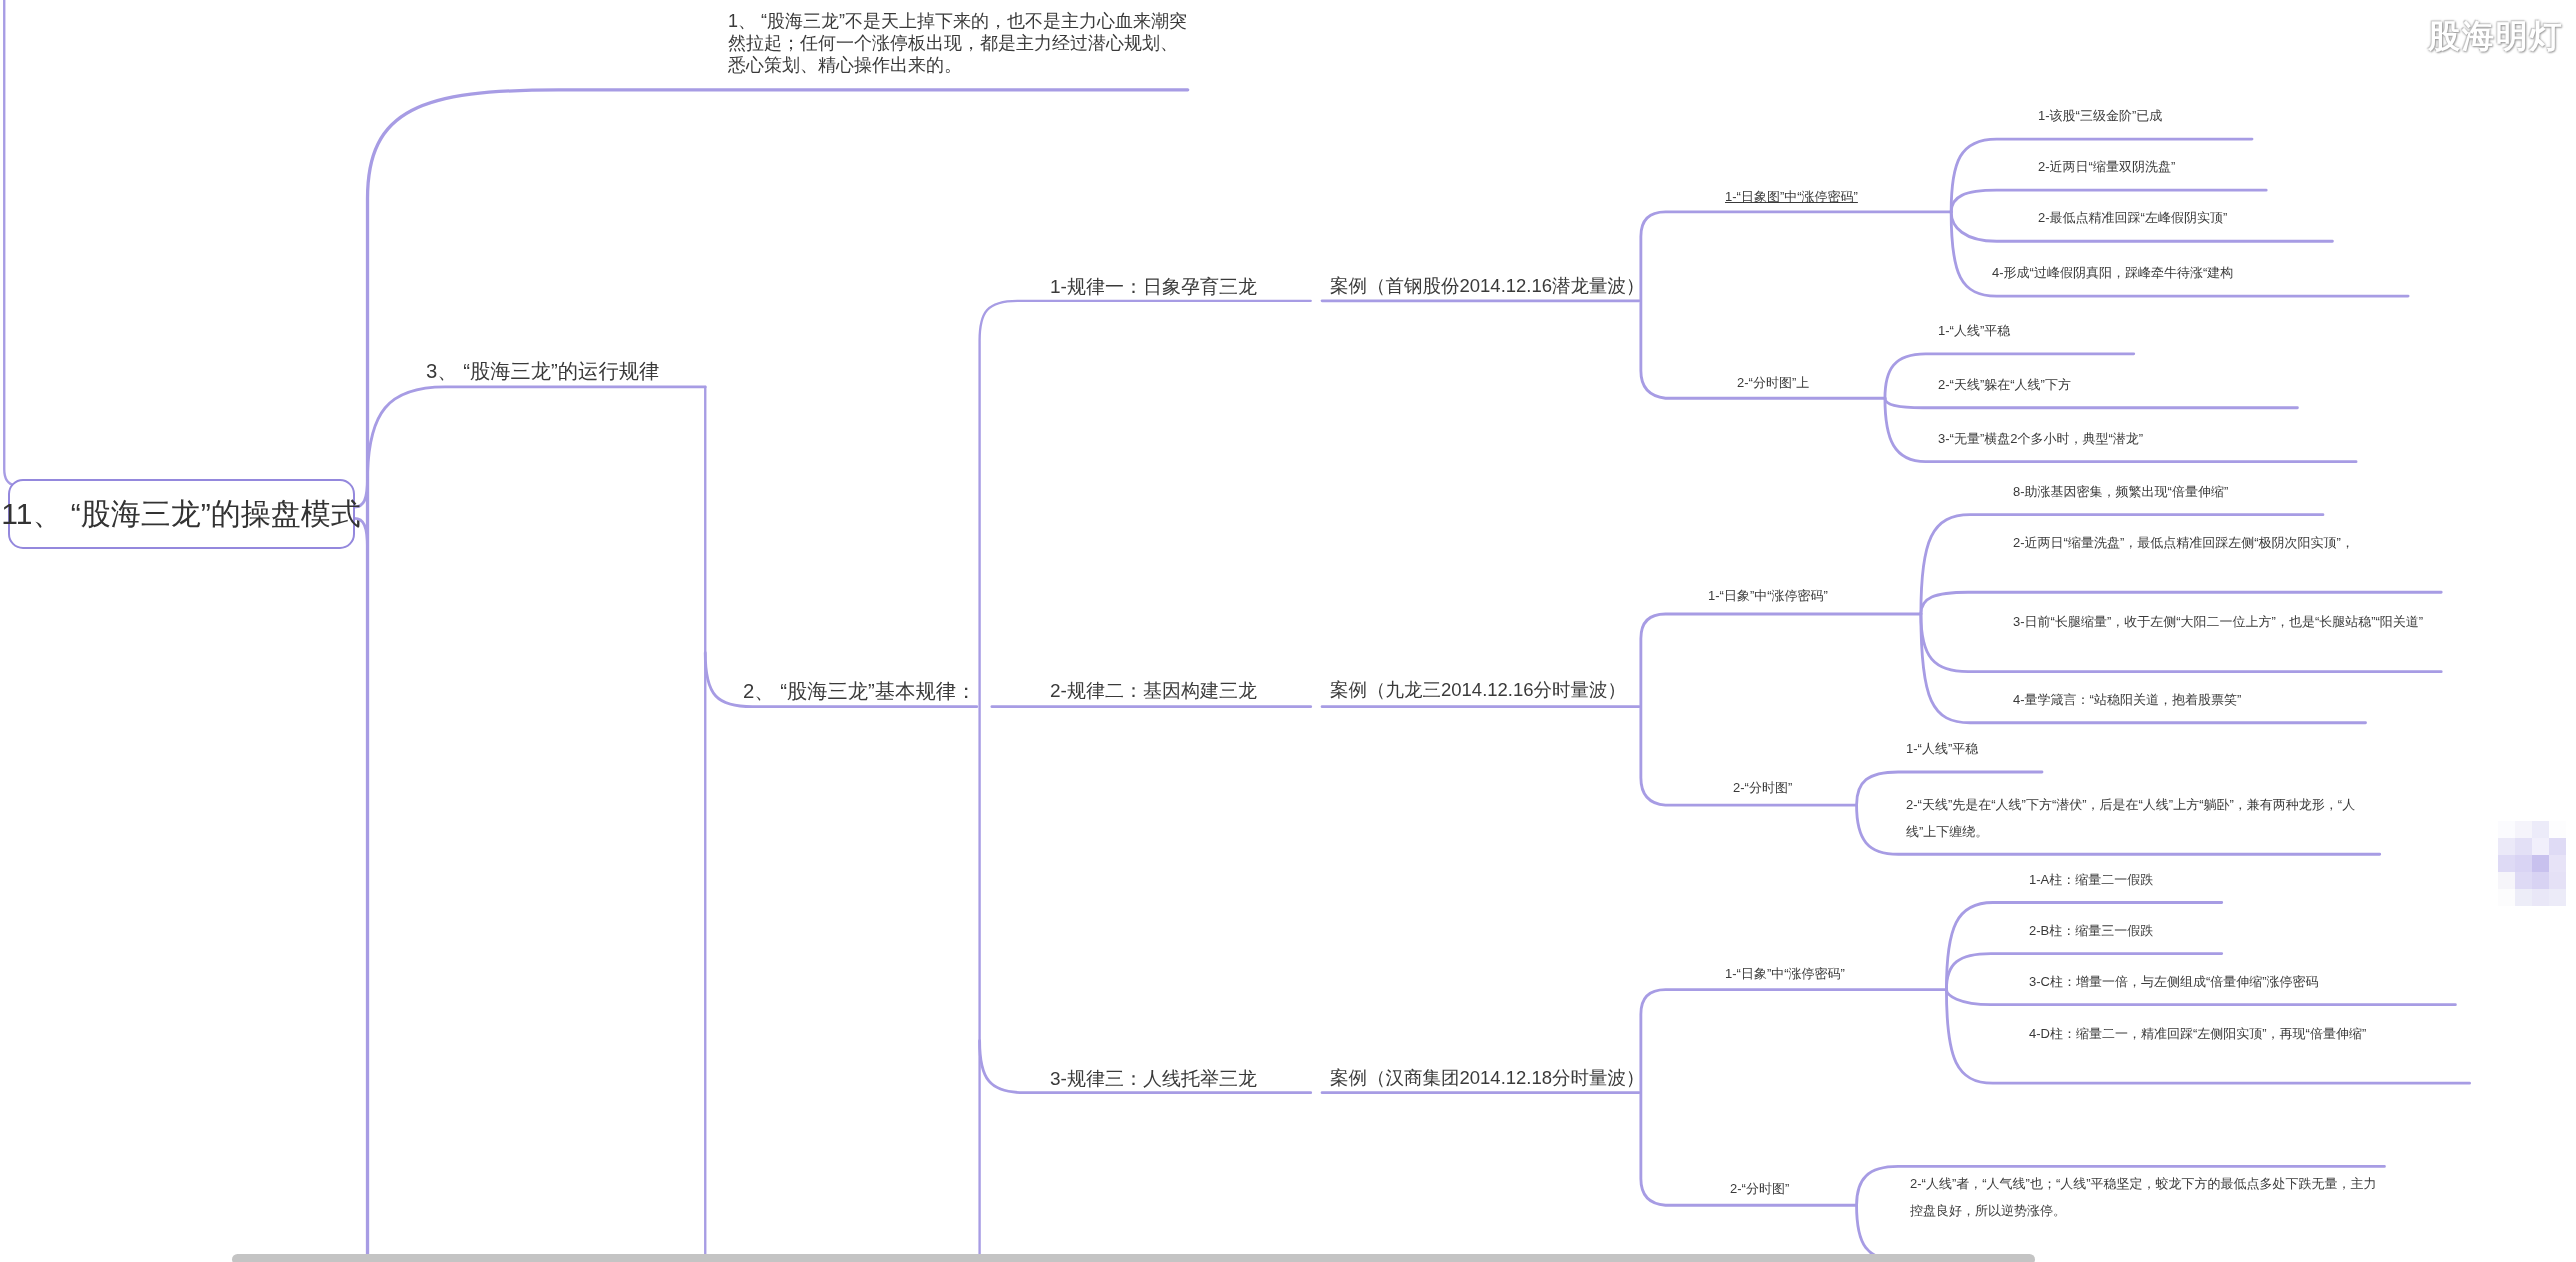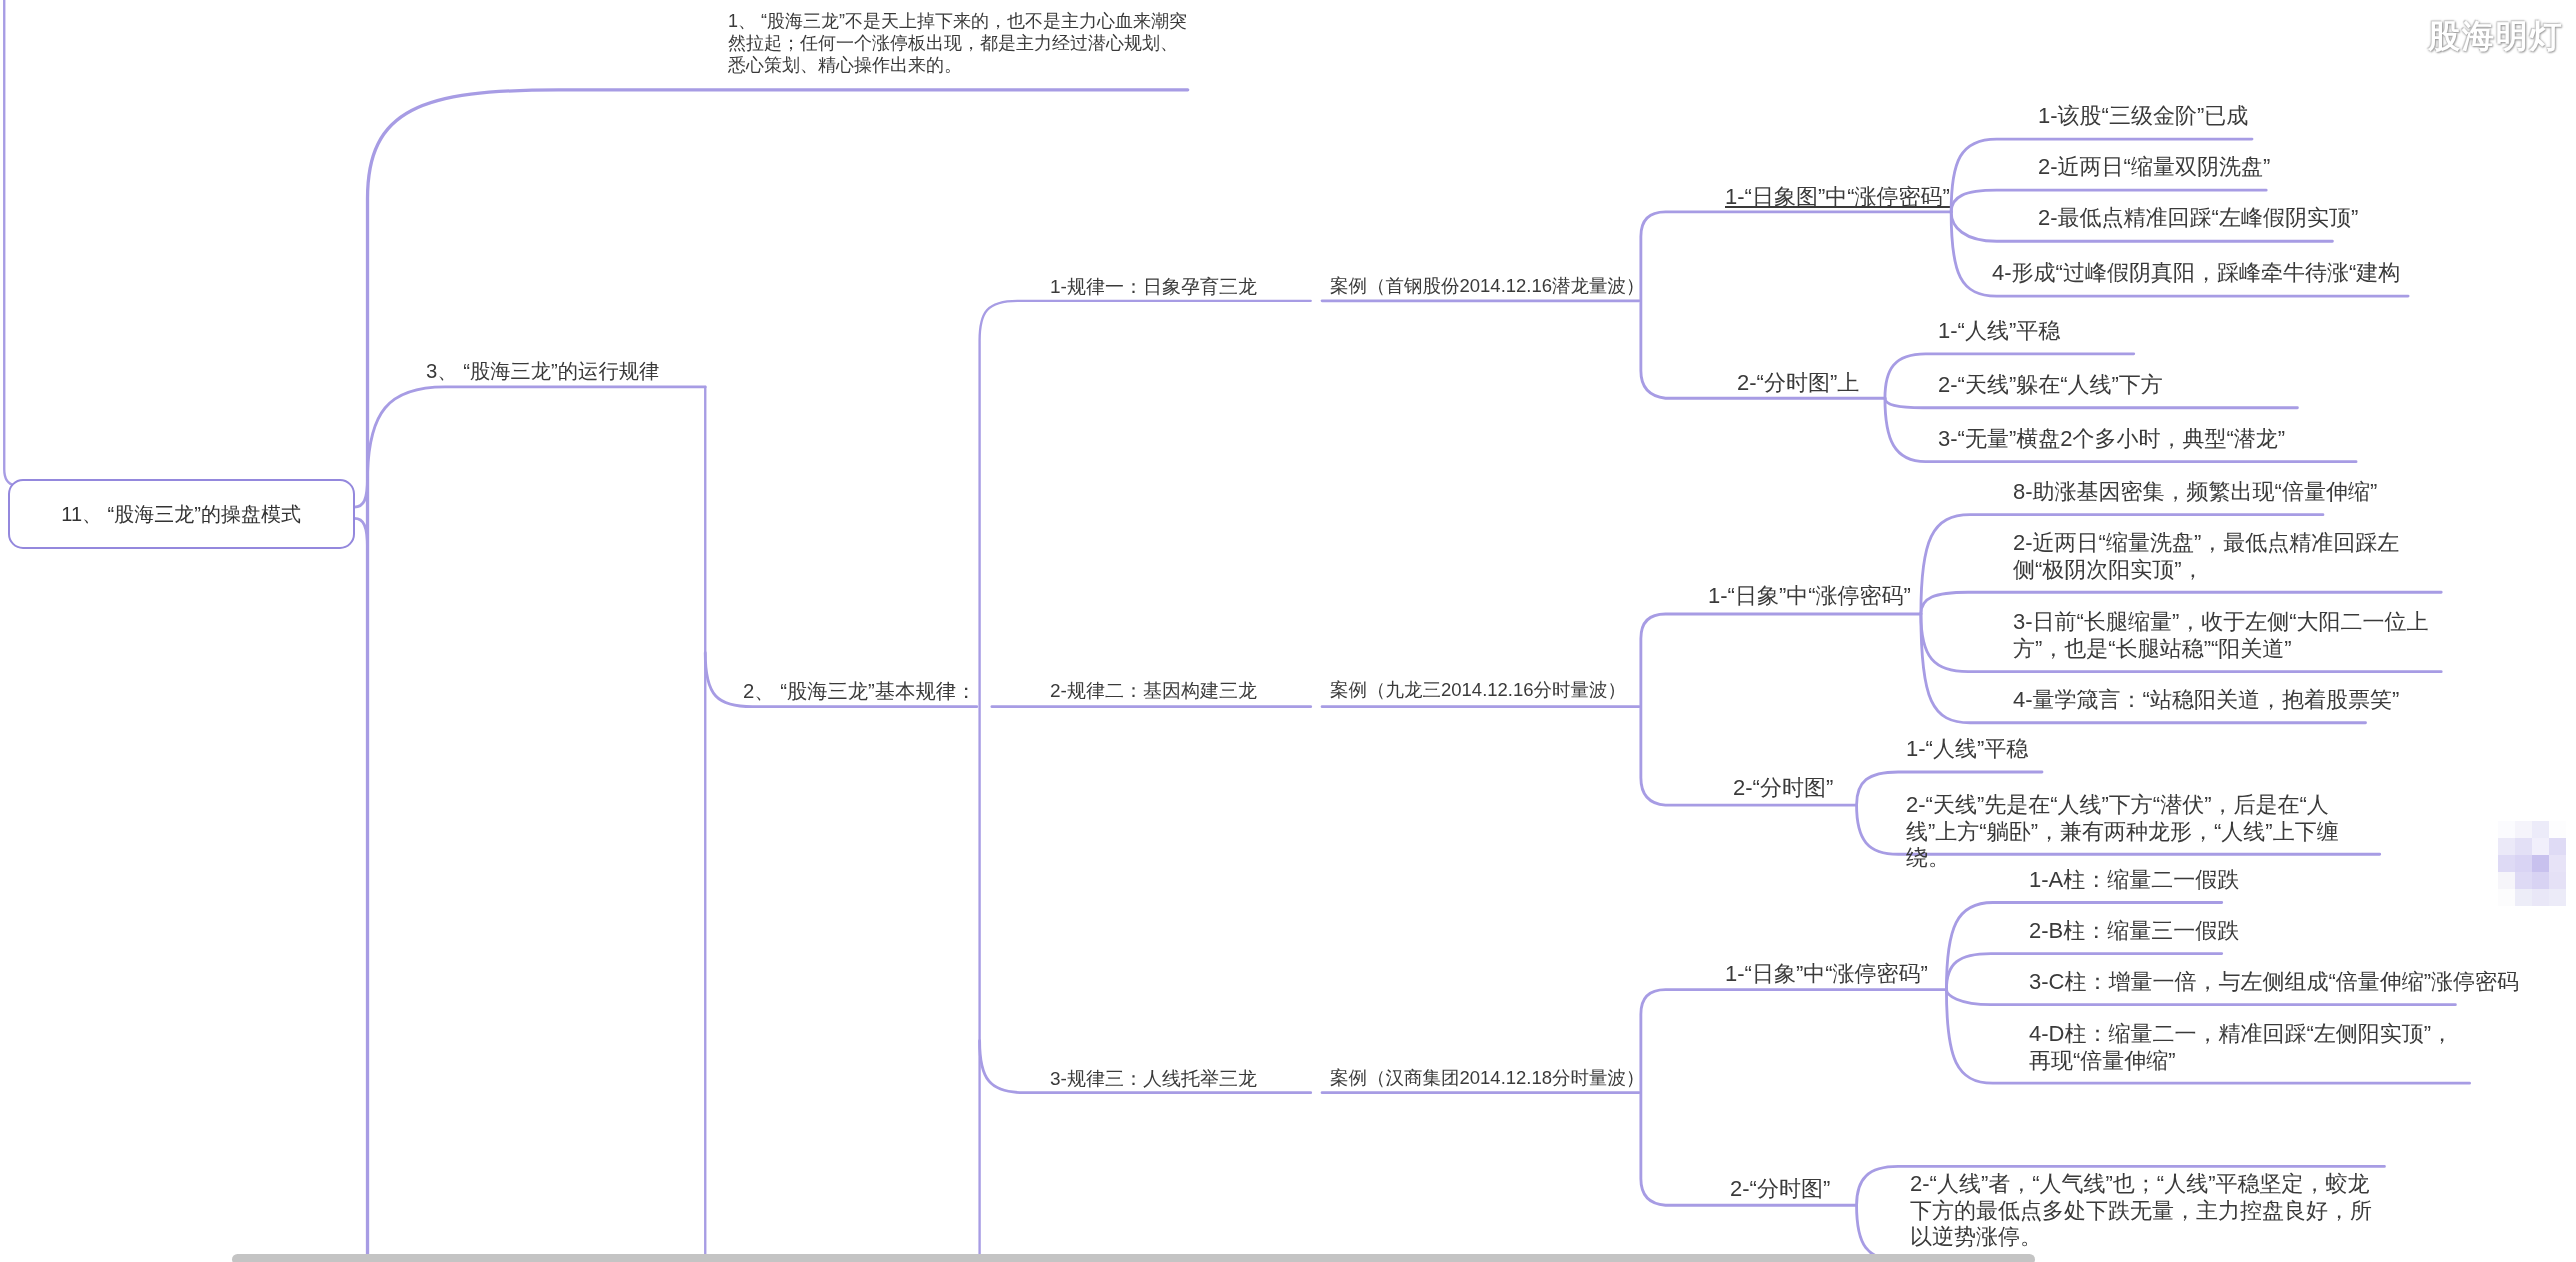--- a/index.html
+++ b/index.html
@@ -2,31 +2,31 @@
 <html style="font-size:15px"><head>
 <meta charset="utf-8">
 <style>
   html,body{margin:0;padding:0;background:#fff;}
   #canvas{
     position:relative;width:2576px;height:1262px;overflow:hidden;
     font-family:"Liberation Sans","DejaVu Sans",sans-serif;
     color:#3a3a3a;background:#ffffff;
   }
   svg.links{position:absolute;left:0;top:0;z-index:1;}
-  .node{position:absolute;z-index:3;white-space:nowrap;font-size:22px;line-height:23px;color:#3a3a3a;}
+  .node{position:absolute;z-index:3;white-space:nowrap;font-size:13px;line-height:23px;color:#3a3a3a;}
   .wrap{white-space:normal;line-height:26.5px;}
   .lvl1{font-size:20.3px;line-height:26.5px;}
   .rule{font-size:19px;line-height:24.6px;}
   .case{font-size:18.5px;line-height:24.6px;}
   .root-box{
     position:absolute;left:7.6px;top:479px;width:343px;height:66px;z-index:3;
     border:2.8px solid #9488dd;border-radius:15px;background:#fff;
     display:flex;align-items:center;justify-content:center;
   }
-  .root-box span{font-size:20px;color:#333;white-space:nowrap;text-align:center;}
+  .root-box span{font-size:30px;color:#333;white-space:nowrap;text-align:center;}
   .intro{width:466px;font-size:18px;line-height:22px;white-space:normal;}
   .watermark{
     position:absolute;left:2428px;top:15px;z-index:4;
     font-size:32px;font-weight:bold;color:#ffffff;letter-spacing:1.9px;white-space:nowrap;
     text-shadow:0.9px 0.9px 1.9px #9a9a9a,-0.9px -0.9px 0.9px #c8c8c8,0 0 2.8px #ababab;
   }
   .hscrollbar{
     position:absolute;left:232px;top:1254px;width:1803px;height:11.4px;z-index:5;
     background:#c4c4c4;border-radius:5.7px;
   }

